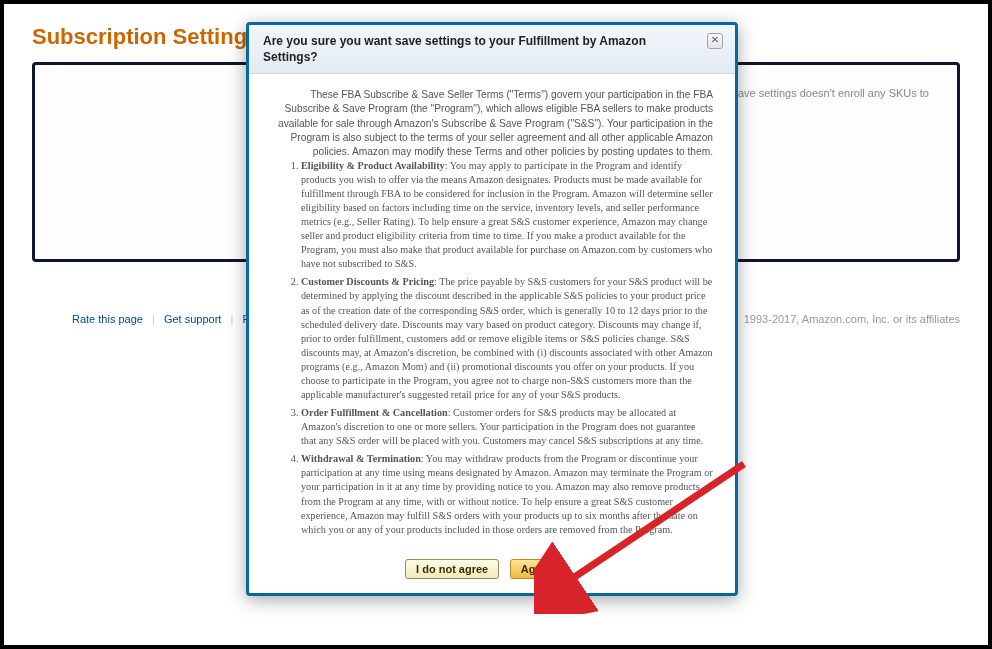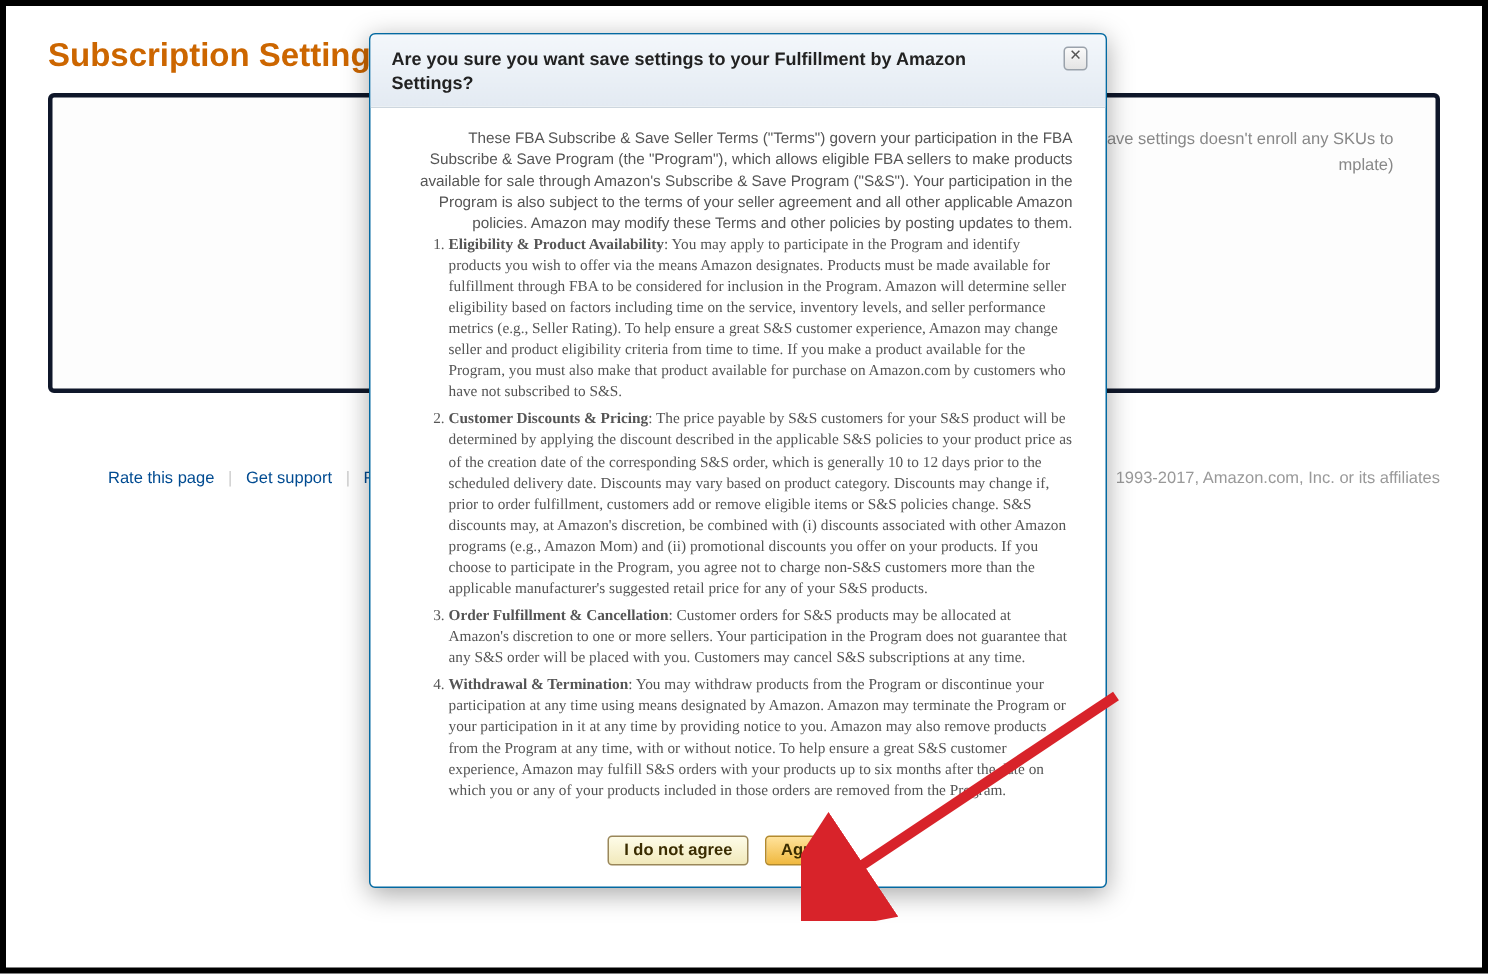--- a/index.html
+++ b/index.html
@@ -72,21 +72,21 @@
       position: absolute;
       inset: 0;
       pointer-events: none;
     }
     .modal {
       position: absolute;
       top: 18px;
       left: 242px;
       width: 492px;
       background: #fff;
-      border: 1px solid #0369a1;
+      border: 3px solid #0369a1;
       border-radius: 4px;
       box-shadow: 0 4px 18px rgba(0,0,0,0.35);
       pointer-events: auto;
     }
     .modal-header {
       background: linear-gradient(#f3f7fb, #e3eaf2);
       border-bottom: 1px solid #cdd6de;
       padding: 8px 12px 8px 14px;
       display: flex;
       align-items: flex-start;
@@ -168,21 +168,20 @@
 </head>
 <body>
 
 <div class="outer-frame">
   <div class="page-container">
 
     <h1 class="page-title">Subscription Settings</h1>
 
     <div class="settings-box">
       <div class="settings-note-line">ave settings doesn't enroll any SKUs to</div>
-      <div class="settings-note-line">mplate)</div>
     </div>
 
     <div class="footer">
       <a href="#">Rate this page</a>
       <span class="footer-sep">|</span>
       <a href="#">Get support</a>
       <span class="footer-sep">|</span>
       <a href="#">Policie</a>
     </div>
 

